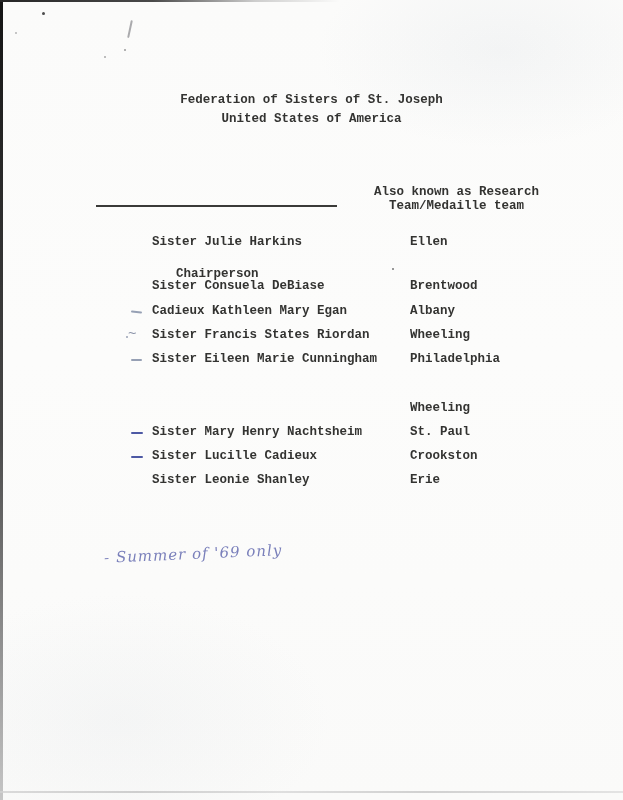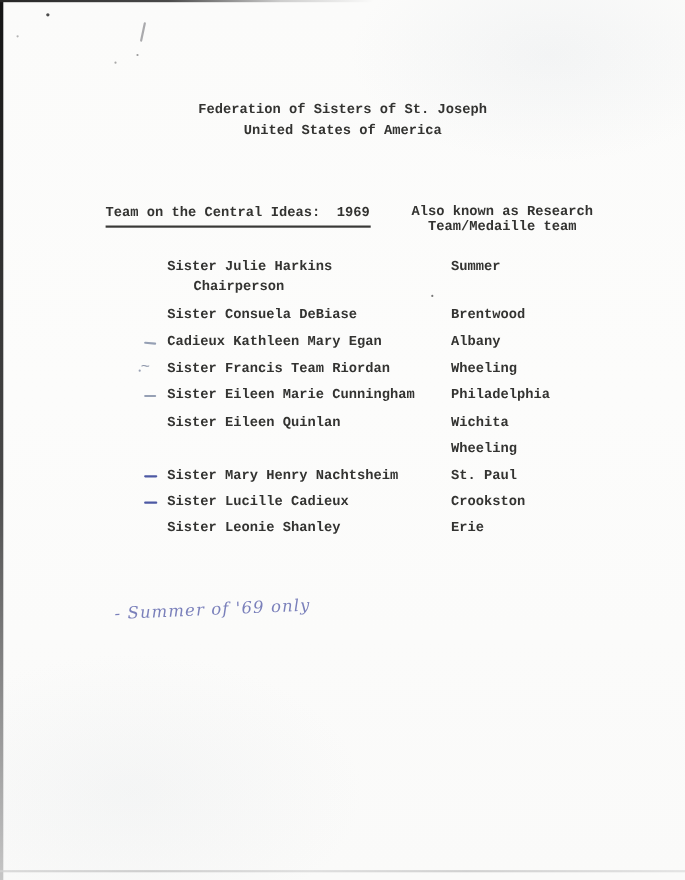--- a/index.html
+++ b/index.html
@@ -44,21 +44,21 @@
   
   .heading { position: absolute; left: 96px; top: 186px; white-space: pre; }
   .heading-underline { position: absolute; left: 96px; top: 205px; width: 241px; height: 2px; background: #3a3a38; }
   .aka-1 { position: absolute; left: 374px; top: 185px; white-space: pre; font-family: Liberation Mono, monospace; }
   .aka-2 { position: absolute; left: 389px; top: 199px; white-space: pre; }
 
   
   .row { position: absolute; left: 0; width: 623px; height: 16px; }
   .row .name { position: absolute; left: 152px; white-space: pre; text-align: right; }
   .row .city { position: absolute; left: 410px; white-space: pre; }
-  .role-line { position: absolute; left: 176px; white-space: pre; }
+  .role-line { position: absolute; left: 176px; white-space: pre; margin-top: 13px; }
 
   
   .mark-line {
     position: absolute; left: 131px; width: 11px; height: 2px; border-radius: 2px;
   }
   .mark-pencil { background: #96a0b4; }
   .mark-ink { background: #4d59a4; height: 2.4px; width: 12px; }
   .mark-tilde {
     position: absolute; left: 128px; top: -1px; color: #8a93a8;
     font-size: 14px; font-weight: normal;
@@ -103,59 +103,54 @@
   <div class="speck speck-a"></div>
   <div class="speck speck-slash"></div>
   <div class="speck speck-b"></div>
   <div class="speck speck-c"></div>
   <div class="speck speck-d"></div>
   <div class="speck speck-e"></div>
 
   <div class="title-line title-2">United States of America</div>
   <div class="title-line title-1">Federation of Sisters of St. Joseph</div>
 
-  <div class="heading">Team on the Central Ideas:  1969</div>
   <div class="heading-underline"></div>
   <div class="aka-1">Also known as Research</div>
   <div class="aka-2">Team/Medaille team</div>
 
   <div class="row" style="top:235px">
     <span class="name">Sister Julie Harkins</span>
-    <span class="city">Summer</span>
+    <span class="city">Ellen</span>
   </div>
   <div class="role-line" style="top:254px">Chairperson</div>
 
   <div class="row" style="top:279px">
     <span class="name">Sister Consuela DeBiase</span>
     <span class="city">Brentwood</span>
   </div>
 
   <div class="row" style="top:304px">
     <span class="mark-line mark-pencil" style="top:7px; transform:rotate(5deg)"></span>
     <span class="name">Cadieux Kathleen Mary Egan</span>
     <span class="city">Albany</span>
   </div>
 
   <div class="row" style="top:328px">
     <span class="mark-tilde">~</span>
     <span class="mark-tilde-dot"></span>
-    <span class="name">Sister Francis Team Riordan</span>
+    <span class="name">Sister Francis States Riordan</span>
     <span class="city">Wheeling</span>
   </div>
 
   <div class="row" style="top:352px">
     <span class="mark-line mark-pencil" style="top:7px"></span>
     <span class="name">Sister Eileen Marie Cunningham</span>
     <span class="city">Philadelphia</span>
   </div>
 
-  <div class="row" style="top:377px">
-    <span class="name">Sister Eileen Quinlan</span>
-    <span class="city">Wichita</span>
-  </div>
 
   <div class="row" style="top:401px">
     <span class="city">Wheeling</span>
   </div>
 
   <div class="row" style="top:425px">
     <span class="mark-line mark-ink" style="top:7px"></span>
     <span class="name">Sister Mary Henry Nachtsheim</span>
     <span class="city">St. Paul</span>
   </div>

